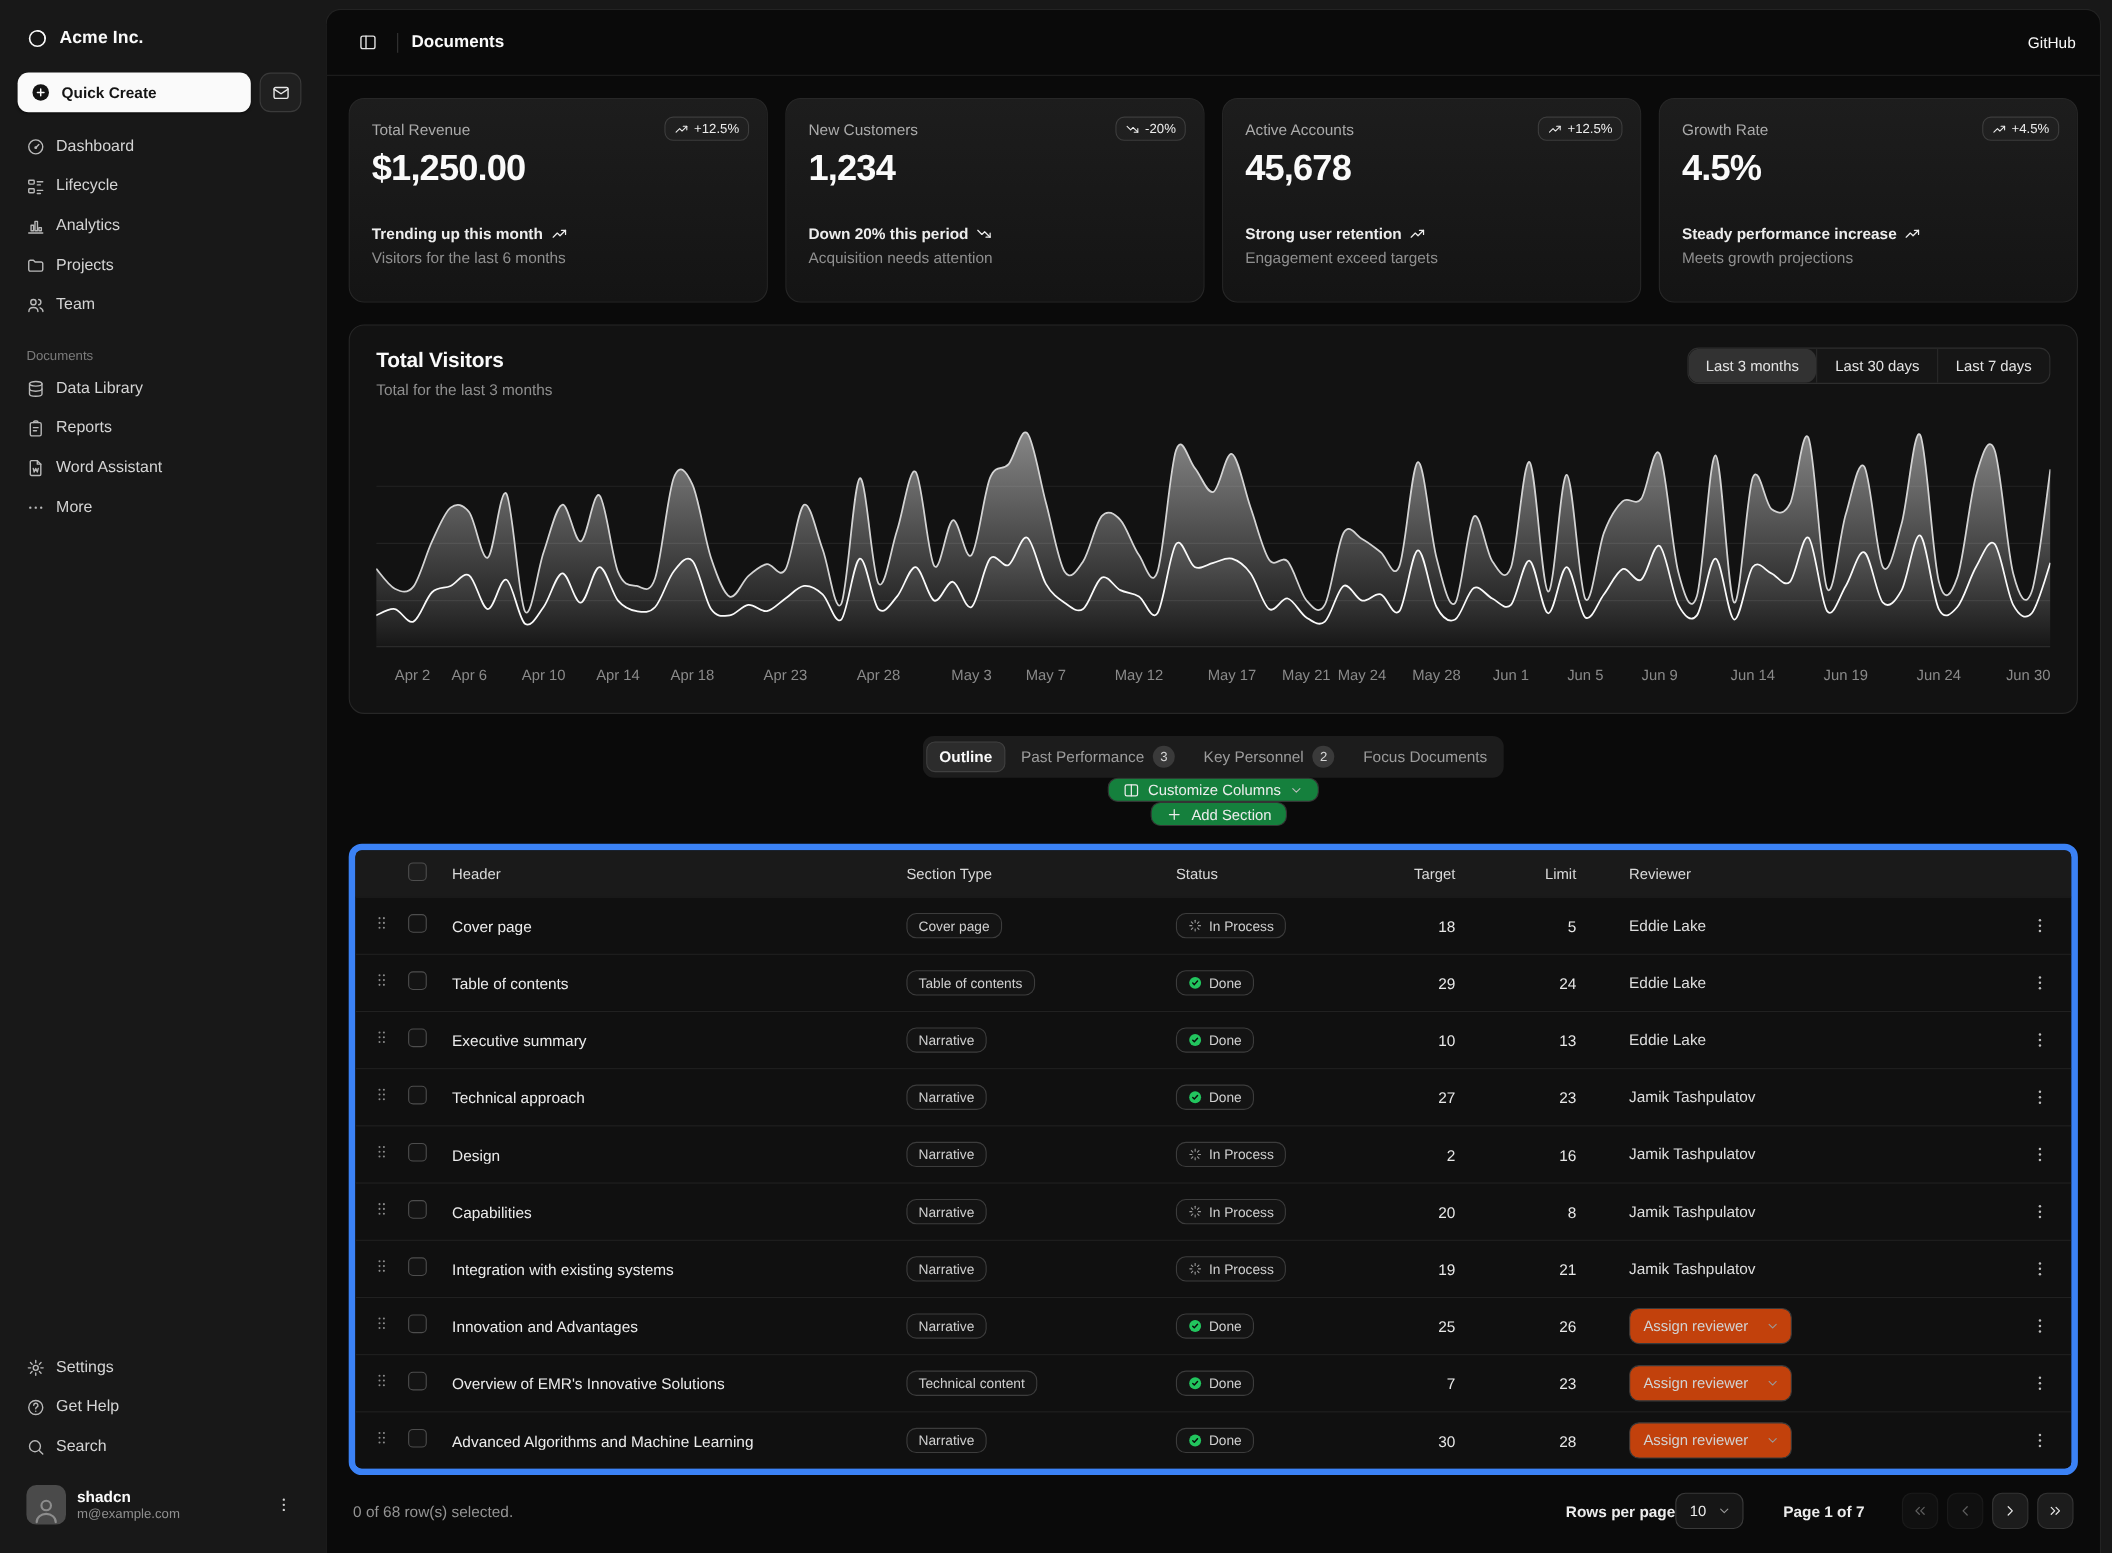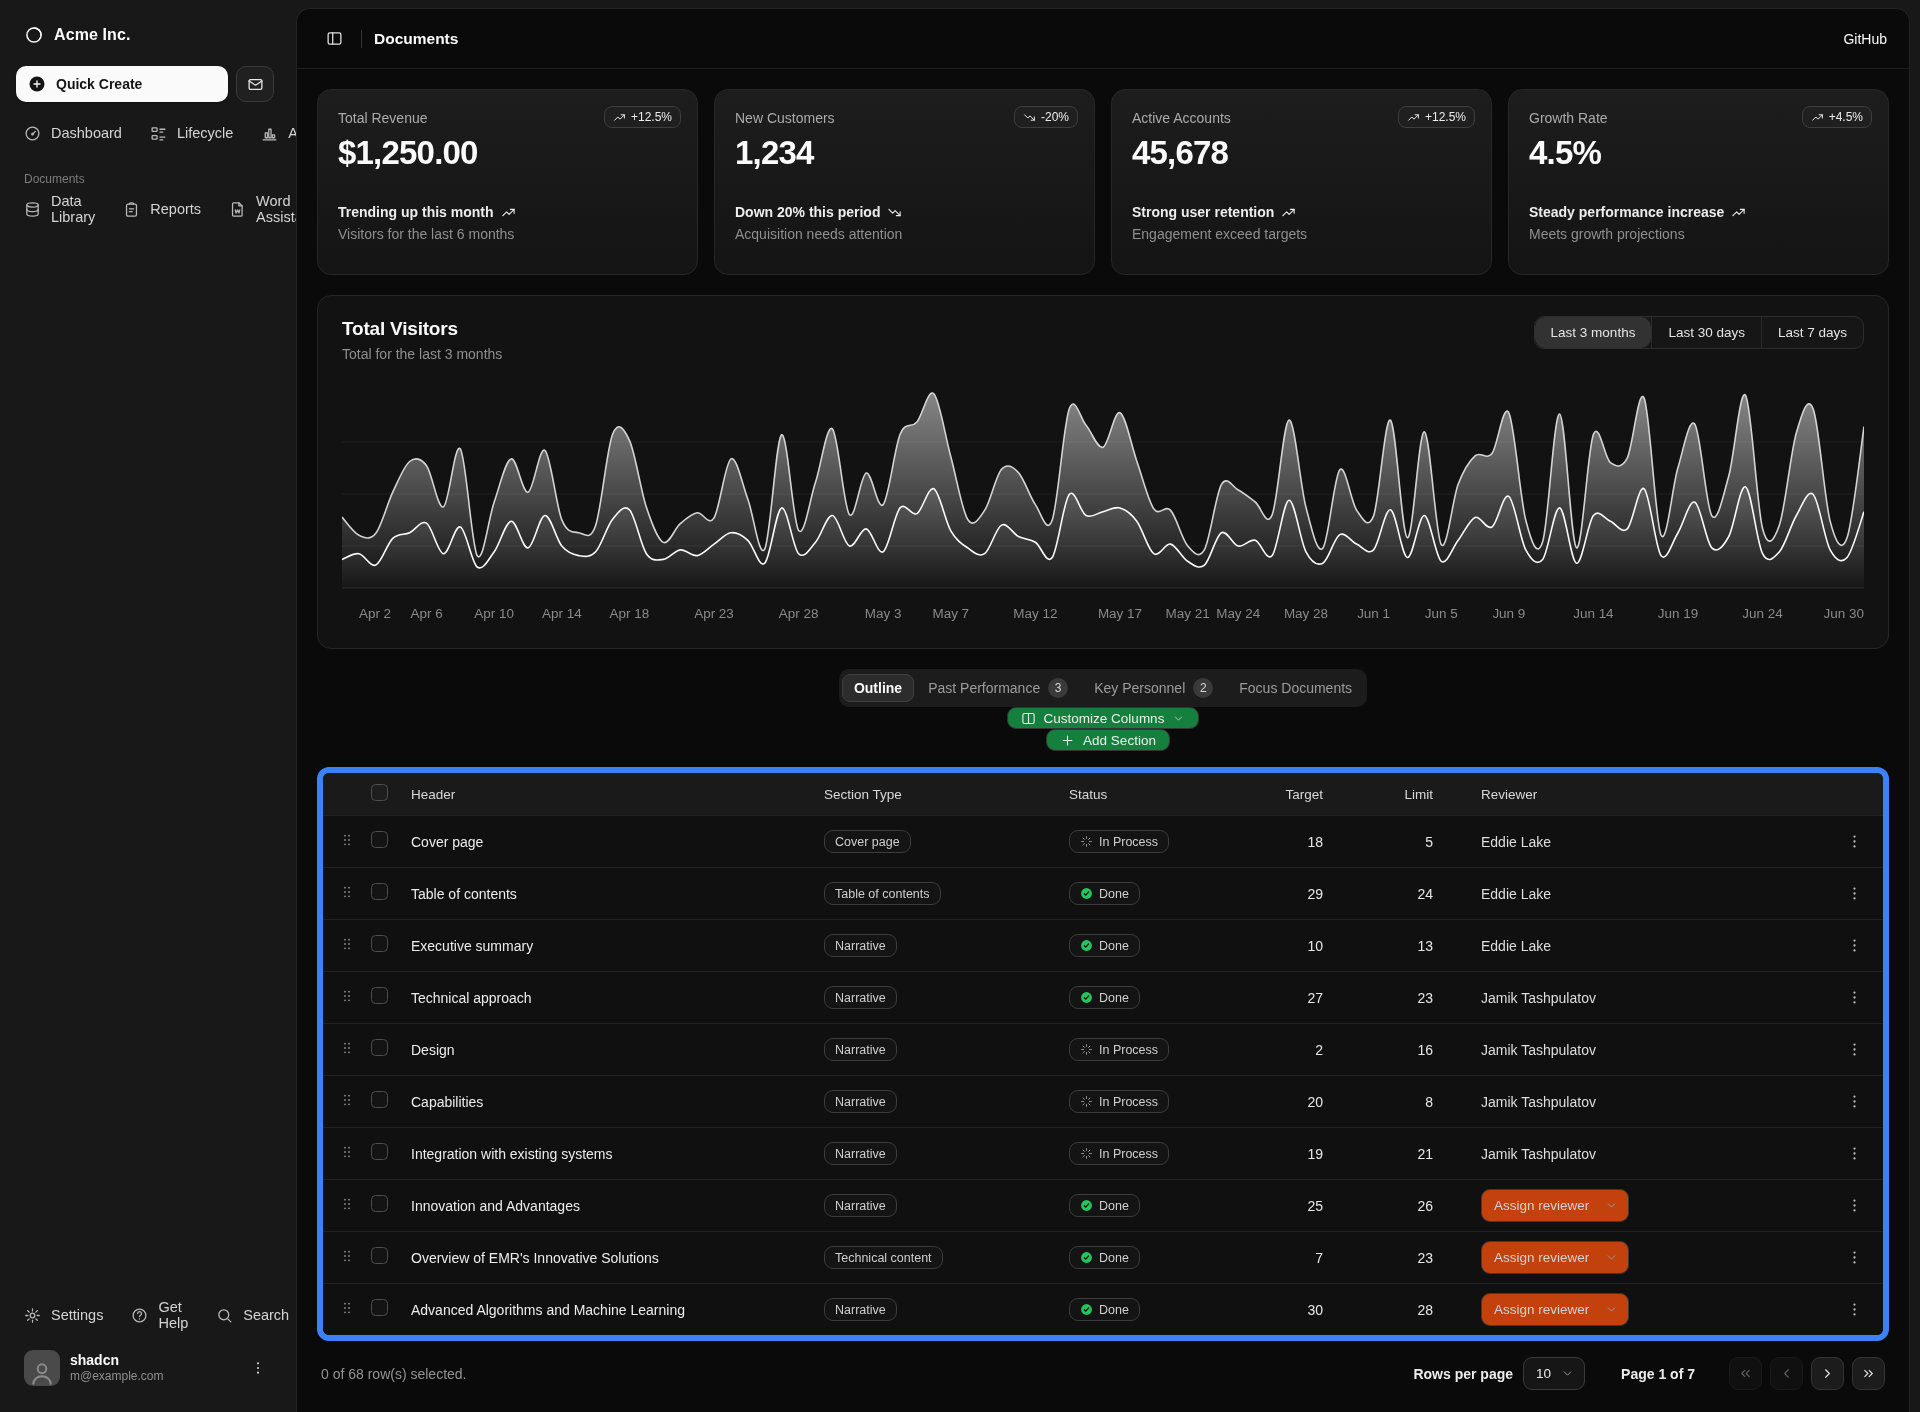--- a/index.html
+++ b/index.html
@@ -30,21 +30,21 @@
     font-size:14px; font-weight:600; display:flex; align-items:center; gap:10px;
     padding:0 12px; cursor:pointer; box-shadow:0 1px 2px rgba(0,0,0,.4);
   }
   .quick-create .icon { width:18px; height:18px; color:#141414; }
   .mail-btn {
     width:38px; height:36px; border-radius:10px; border:1px solid #3a3a3a;
     background:#202020; color:#e8e8e8; cursor:pointer;
     display:flex; align-items:center; justify-content:center;
   }
   .mail-btn .icon { width:17px; height:17px; }
-  nav { display:flex; gap:12px; }
+  nav { display:flex; flex-direction:column; gap:2px; }
   .nav-item {
     display:flex; align-items:center; gap:10px; height:34px;
     padding:0 8px; border-radius:8px; cursor:pointer; color:#d4d4d4;
   }
   .nav-item .icon { width:17px; height:17px; color:#b9b9b9; }
   .nav-label { font-size:14.5px; font-weight:400; }
   .section-label { font-size:12px; color:#7c7c7c; font-weight:500; margin:22px 0 6px 8px; }
   .sb-spacer { flex:1; }
   .user-row { display:flex; align-items:center; gap:10px; padding:8px 8px; border-radius:10px; cursor:pointer; margin-top:10px; }
   .avatar { width:36px; height:36px; border-radius:9px; background:#4a4a4a; overflow:hidden; display:flex; align-items:flex-end; justify-content:center; }
@@ -181,21 +181,21 @@
     width:148px; height:33px; padding:0 10px 0 12px;
     background:#c2410c; border:1px solid #3a3a3a; border-radius:9px;
     color:#d2d2d2; font-size:13.5px; font-family:inherit; cursor:pointer;
   }
   .select-btn .icon { width:13px; height:13px; color:#9a9a9a; }
   .row-menu { color:#bdbdbd; }
 
   .table-footer { display:flex; align-items:center; margin-top:16px; padding:0 4px; }
   .selected-info { font-size:14px; color:#949494; }
   .footer-spacer { flex:1; }
-  .rpp-label { font-size:14px; font-weight:600; color:#ececec; margin-right:10px; }
+  .rpp-label { font-size:14px; font-weight:600; color:#ececec; }
   .rpp-select {
     display:flex; align-items:center; gap:10px; height:33px; padding:0 10px 0 12px;
     border:1px solid #3a3a3a; border-radius:9px; background:#161616;
     color:#ececec; font-size:13.5px; cursor:pointer;
   }
   .rpp-select .icon { width:13px; height:13px; color:#9a9a9a; }
   .page-info { font-size:14px; font-weight:600; color:#ececec; margin:0 34px 0 36px; }
   .pager { display:flex; gap:8px; }
   .pg-btn {
     width:33px; height:33px; border:1px solid #343434; border-radius:9px;

